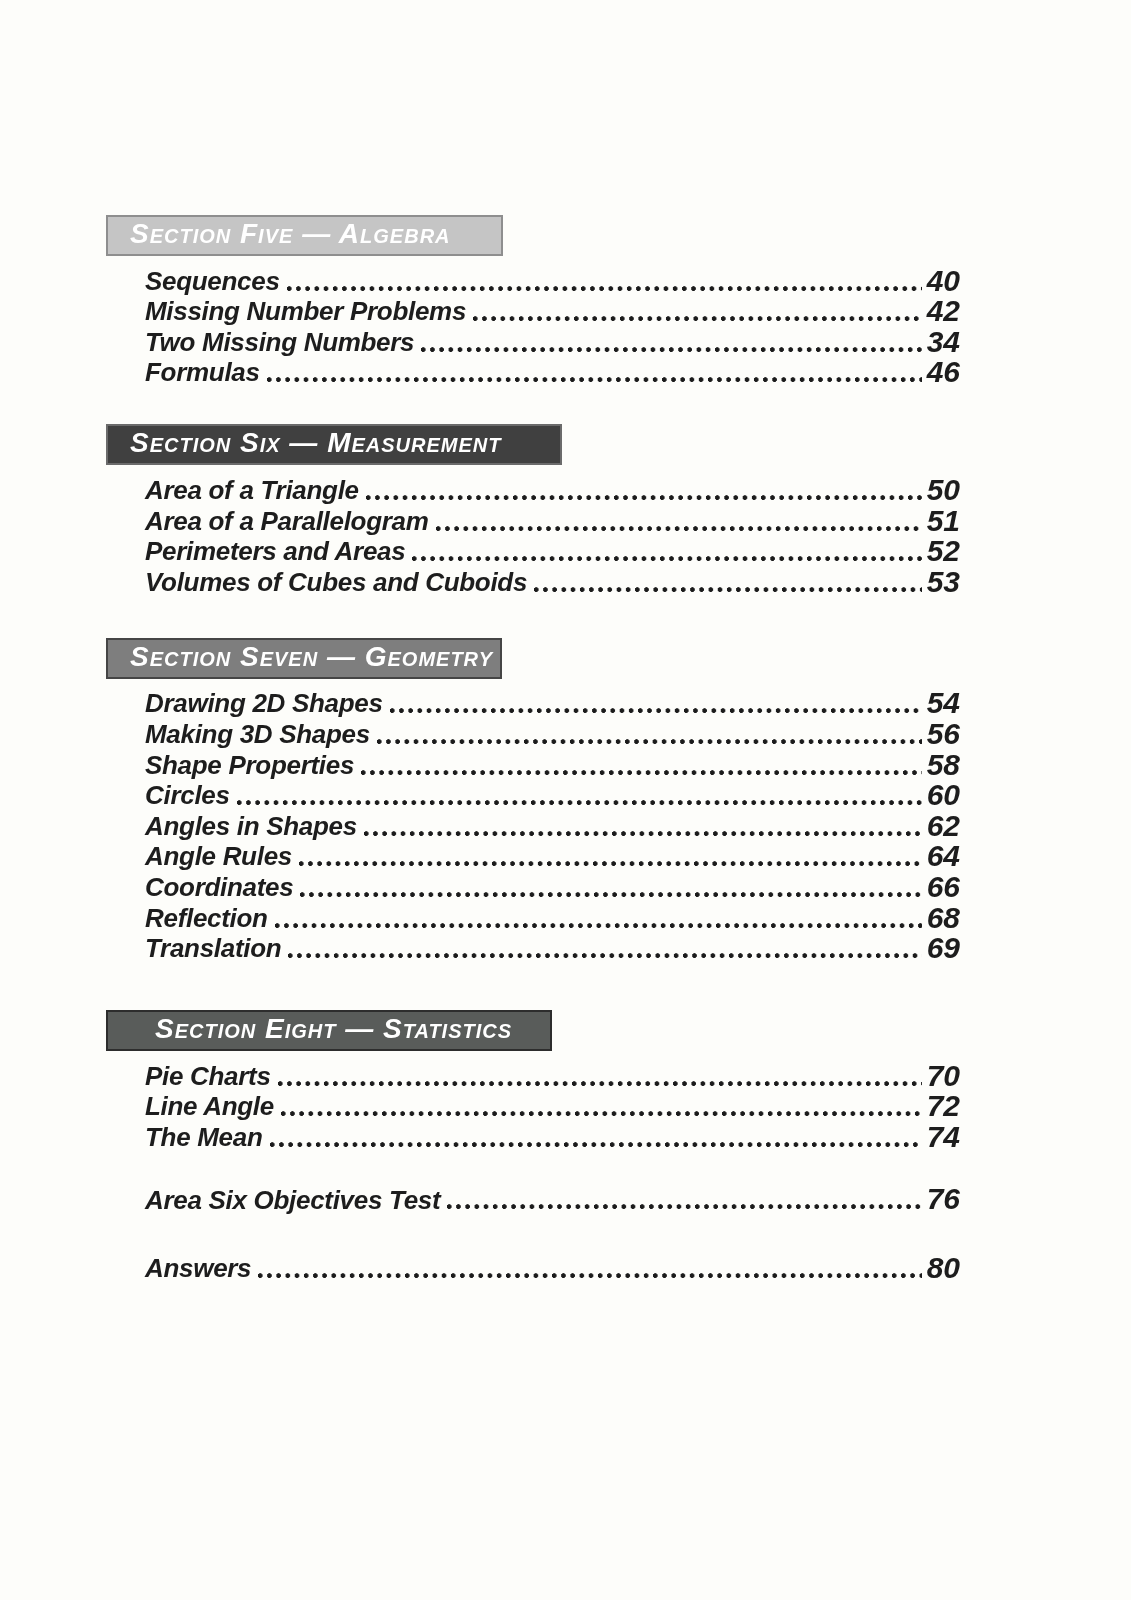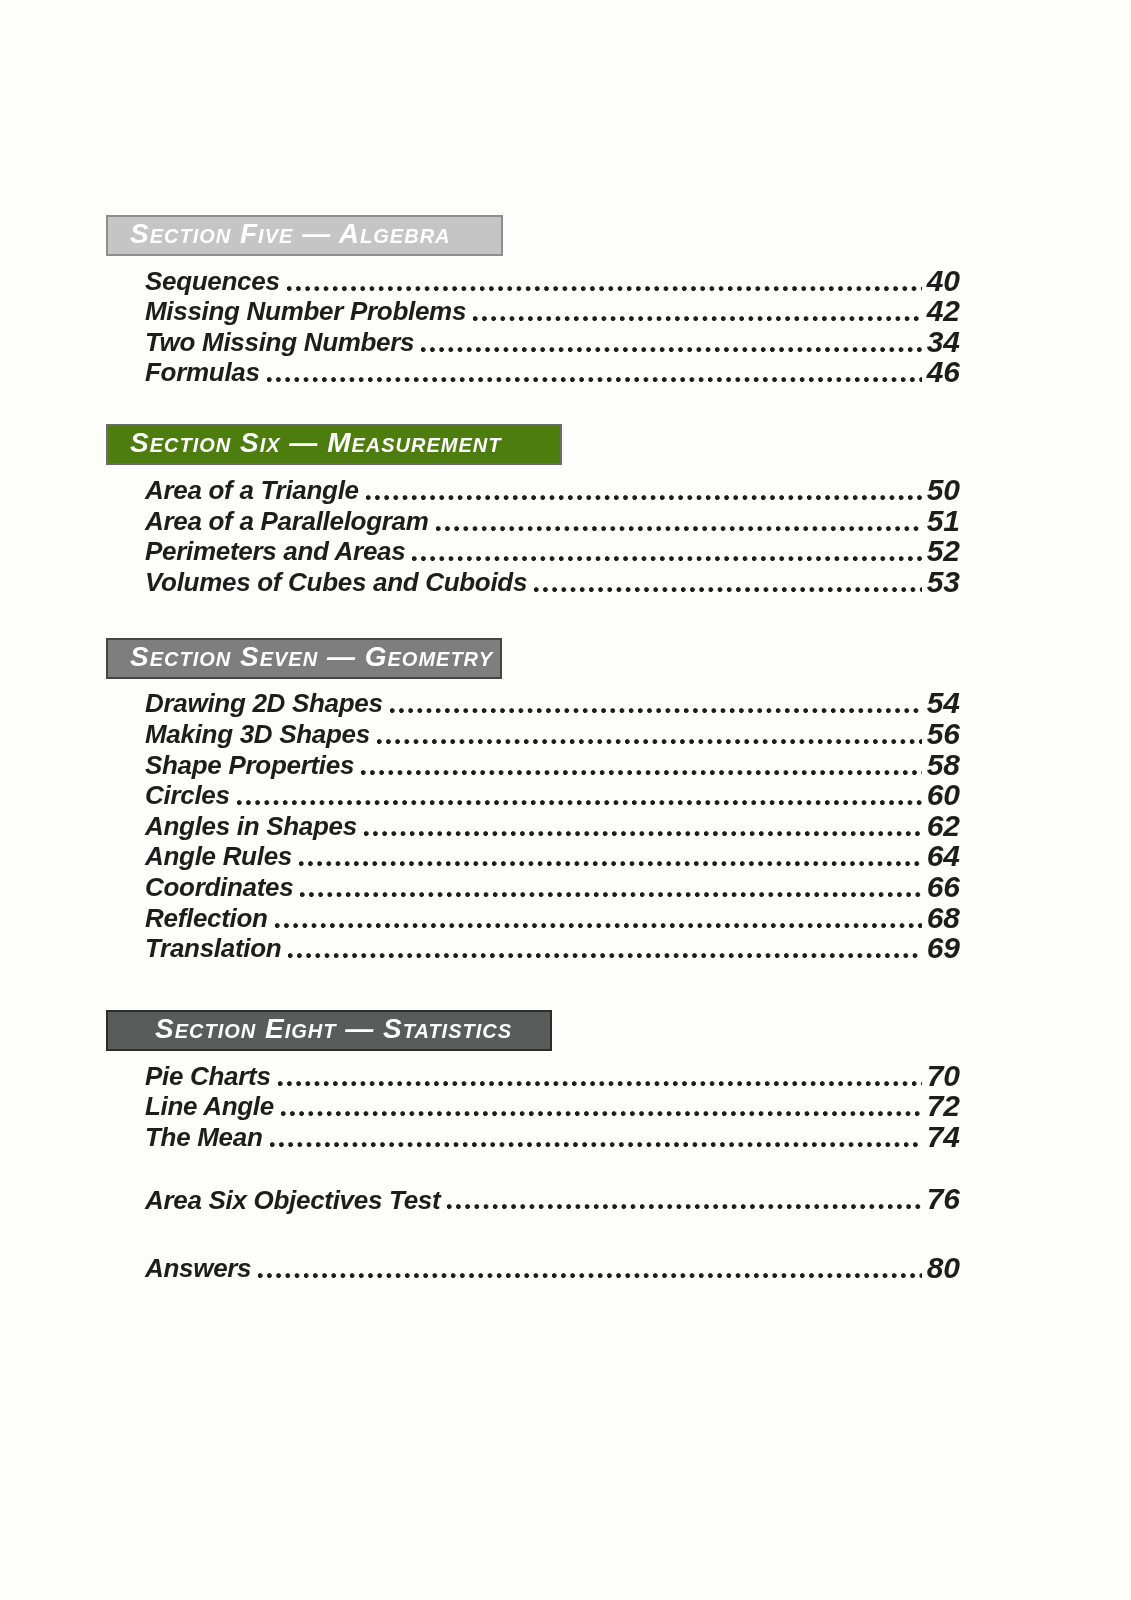--- a/index.html
+++ b/index.html
@@ -116,21 +116,21 @@
       </li>
       <li class="row">
         <span class="label">Formulas</span>
         <span class="dots"></span>
         <span class="page-num">46</span>
       </li>
     </ul>
   </section>
 
   <section class="section s2">
-    <div class="section-header" style="background-color: #4d7c0f; border-color: rgb(107, 107, 107); margin-top: 8px;">
+    <div class="section-header" style="background-color: #404040; border-color: rgb(107, 107, 107); margin-top: 8px;">
       <span class="section-title">Section Six — Measurement</span>
     </div>
     <ul class="entries">
       <li class="row">
         <span class="label">Area of a Triangle</span>
         <span class="dots"></span>
         <span class="page-num">50</span>
       </li>
       <li class="row">
         <span class="label">Area of a Parallelogram</span>

